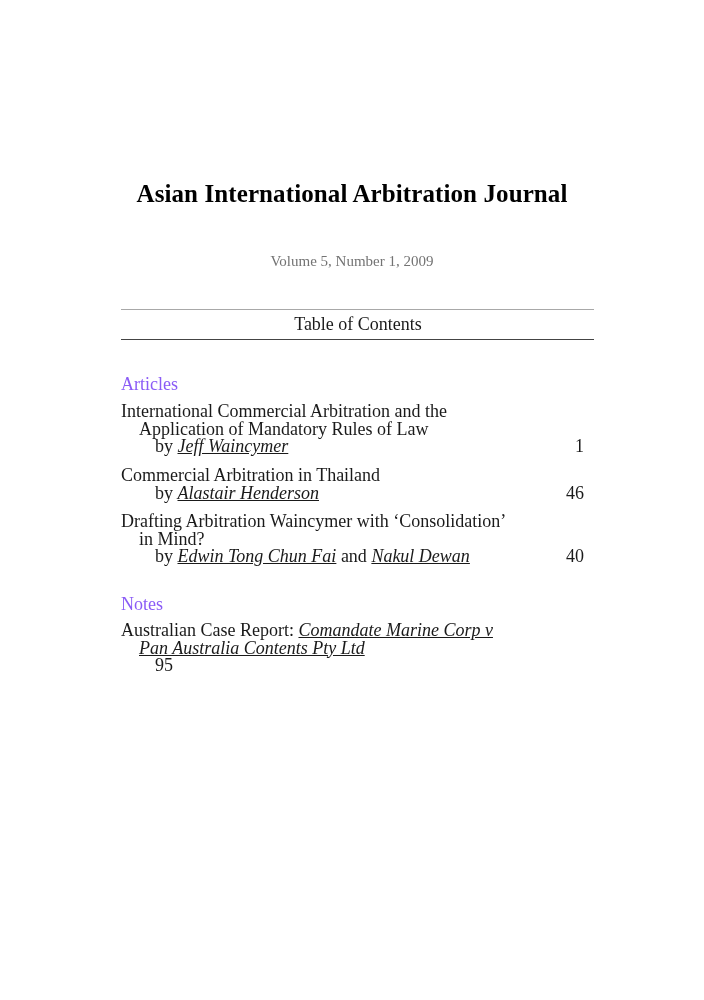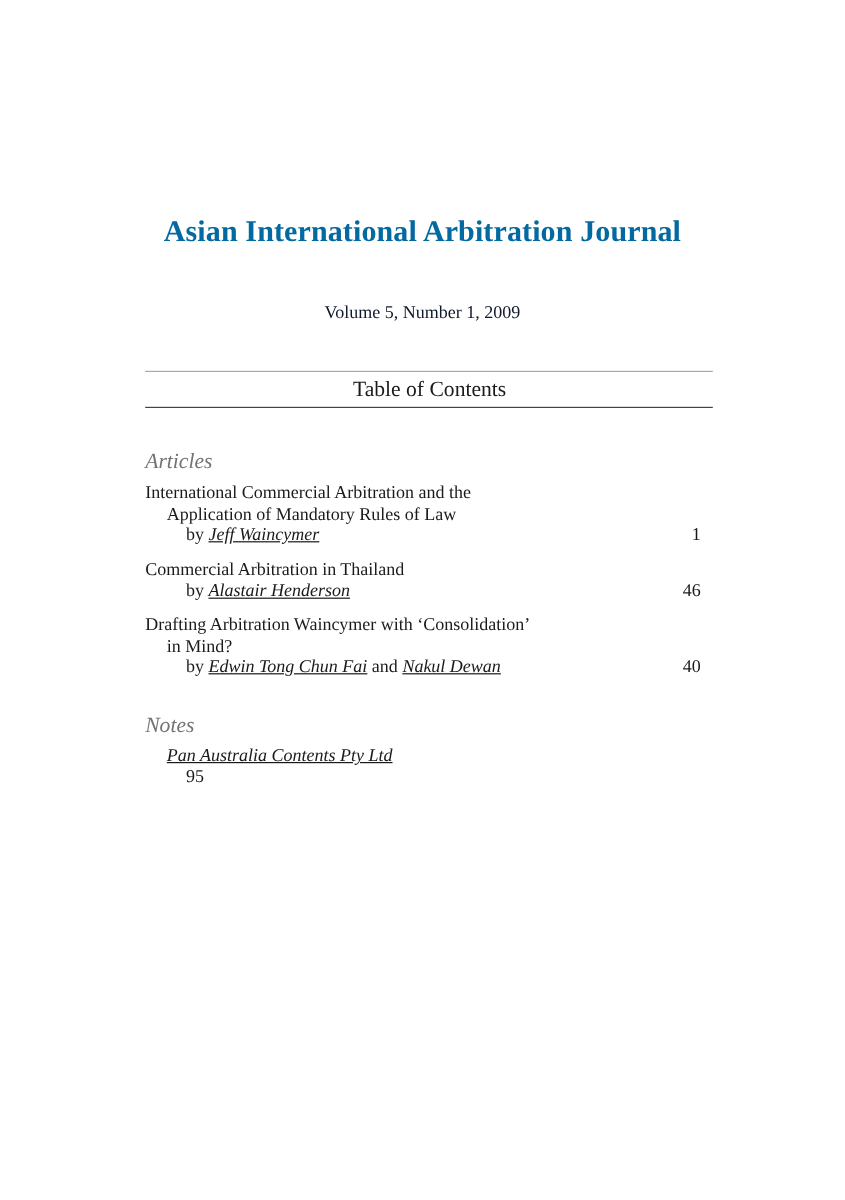--- a/index.html
+++ b/index.html
@@ -18,31 +18,31 @@
     .journal-title {
       position: absolute;
       left: 0;
       width: 704px;
       top: 180px;
       text-align: center;
       font-family: "Liberation Serif", serif;
       font-weight: bold;
       font-size: 25px;
       letter-spacing: 0.1px;
-      color: #0369a1;
+      color: #000000;
     }
     .issue-line {
       position: absolute;
       left: 0;
       width: 704px;
       top: 253px;
       text-align: center;
       font-family: "Liberation Serif", serif;
       font-size: 15px;
-      color: #0f172a;
+      color: #737373;
     }
     .rule-top {
       position: absolute;
       left: 121px;
       width: 473px;
       top: 309px;
       height: 0;
       border-top: 1px solid #a8a8a8;
     }
     .toc-heading {
@@ -60,30 +60,29 @@
       left: 121px;
       width: 473px;
       top: 339px;
       height: 0;
       border-top: 1px solid #444;
     }
     .section-heading {
       position: absolute;
       left: 121px;
       font-family: "Liberation Serif", serif;
-      font-style: italic;
       font-size: 18px;
-      color: #737373;
+      color: #8b5cf6;
     }
     .entry {
       position: absolute;
       left: 121px;
       width: 463px;
       font-family: "Liberation Serif", serif;
-      font-size: 15px;
+      font-size: 18px;
       line-height: 17.5px;
       color: #1a1a1a;
     }
     .entry .line1 { padding-left: 0; }
     .entry .line2 { padding-left: 18px; }
     .entry .byline {
       padding-left: 34px;
       display: flex;
       justify-content: space-between;
     }
@@ -137,17 +136,21 @@
       <span>and</span>
       <span class="it">Nakul Dewan</span>
     </span>
     <span class="pg">40</span>
   </div>
 </div>
 
 <div class="section-heading" style="top:594px;">Notes</div>
 
 <div class="entry" style="top:622px;">
+  <div class="line1">
+    <span>Australian Case Report:</span>
+    <span class="it">Comandate Marine Corp v</span>
+  </div>
   <div class="line2 it">Pan Australia Contents Pty Ltd</div>
   <div class="byline">
     <span class="pg">95</span>
   </div>
 </div>
 
 </body></html>

